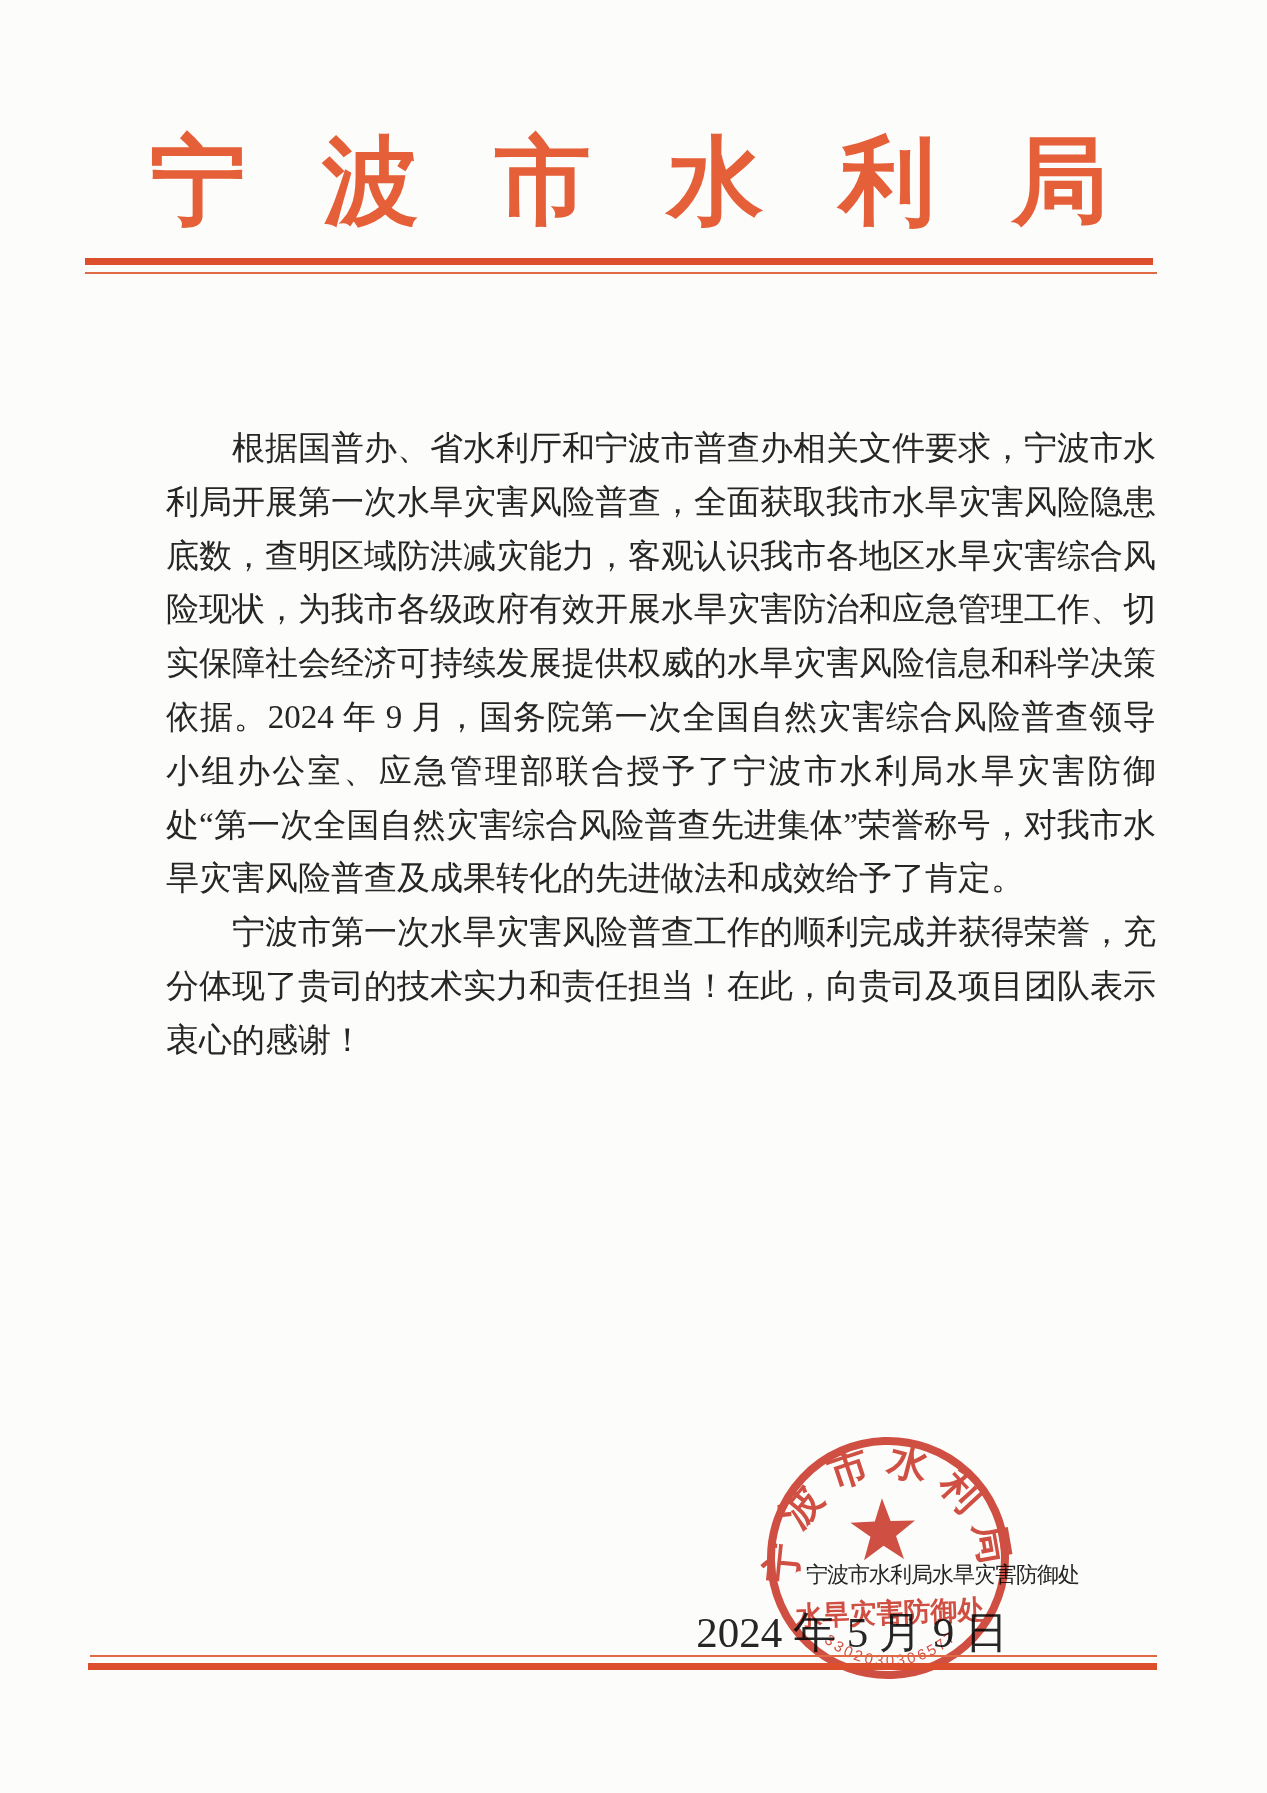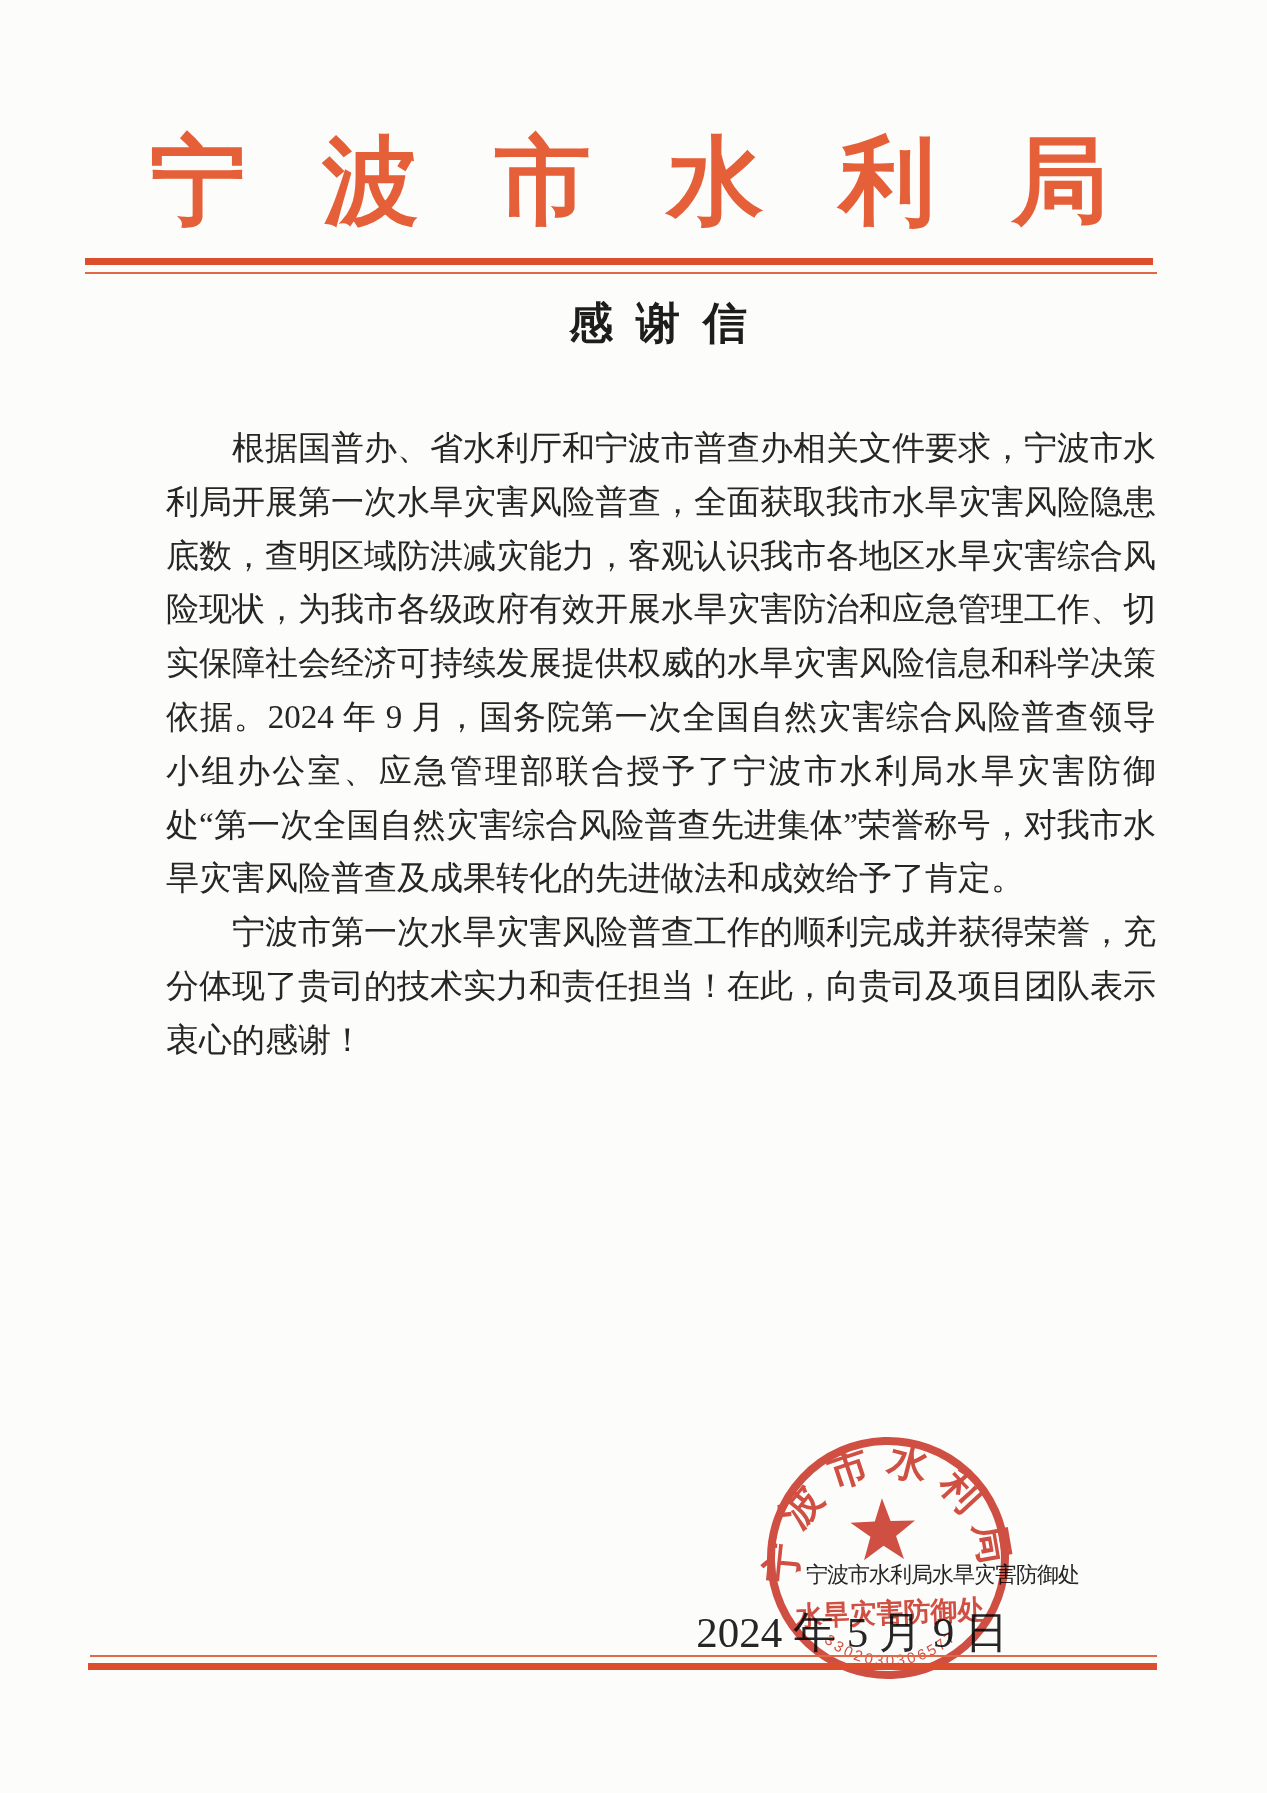--- a/index.html
+++ b/index.html
@@ -64,21 +64,20 @@
       <span class="lh-char">波</span>
       <span class="lh-char">市</span>
       <span class="lh-char">水</span>
       <span class="lh-char">利</span>
       <span class="lh-char">局</span>
     </div>
 
   <div class="rule rule-h-thick"></div>
   <div class="rule rule-h-thin"></div>
 
-  <h1 class="letter-title">感 谢 信</h1>
 
   <div class="body-block">
     <div>
         <p class="para">根据国普办、省水利厅和宁波市普查办相关文件要求，宁波市水利局开展第一次水旱灾害风险普查，全面获取我市水旱灾害风险隐患底数，查明区域防洪减灾能力，客观认识我市各地区水旱灾害综合风险现状，为我市各级政府有效开展水旱灾害防治和应急管理工作、切实保障社会经济可持续发展提供权威的水旱灾害风险信息和科学决策依据。2024 年 9 月，国务院第一次全国自然灾害综合风险普查领导小组办公室、应急管理部联合授予了宁波市水利局水旱灾害防御处“第一次全国自然灾害综合风险普查先进集体”荣誉称号，对我市水旱灾害风险普查及成果转化的先进做法和成效给予了肯定。</p>
         <p class="para">宁波市第一次水旱灾害风险普查工作的顺利完成并获得荣誉，充分体现了贵司的技术实力和责任担当！在此，向贵司及项目团队表示衷心的感谢！</p>
       </div>
   </div>
 
   <p class="signature-dept">宁波市水利局水旱灾害防御处</p>
   <p class="signature-date">2024 年 5 月 9 日</p>

